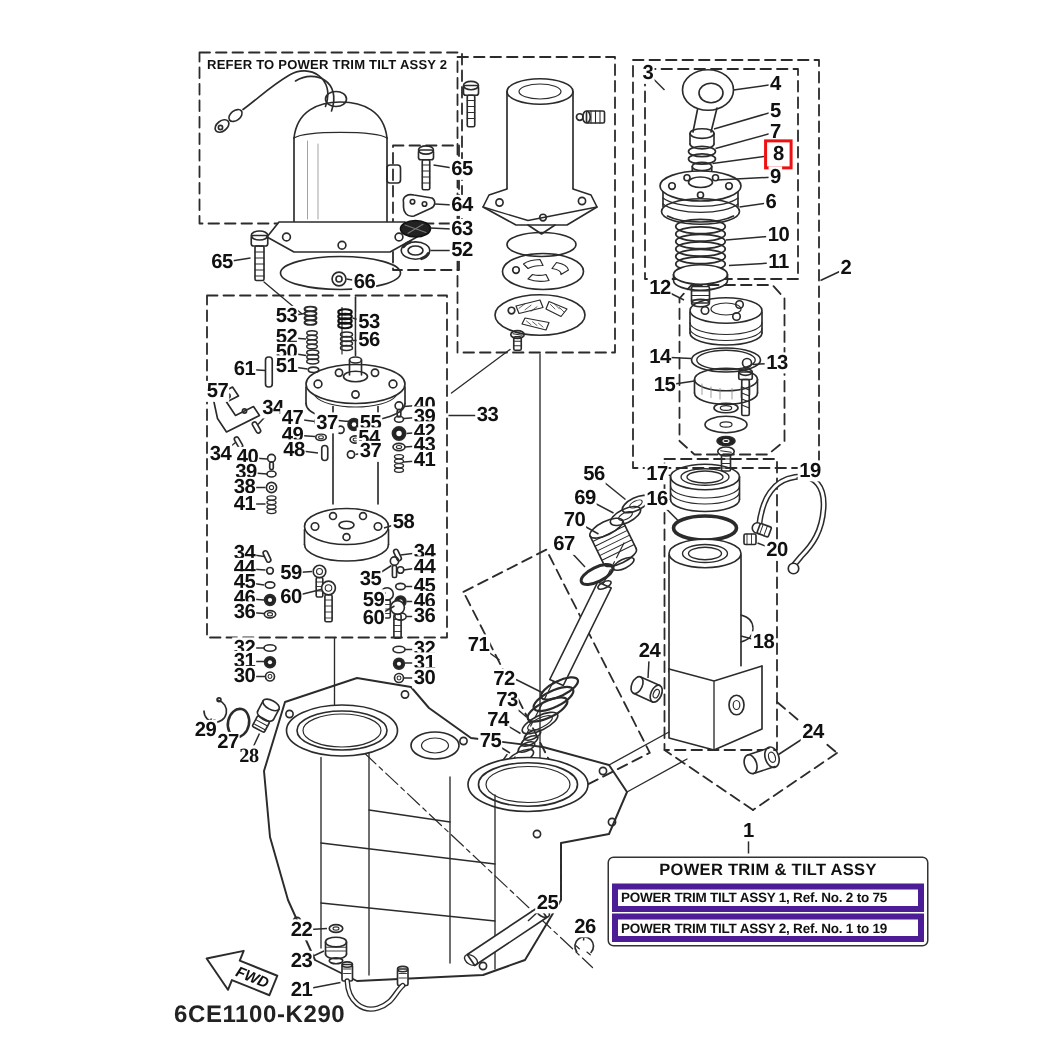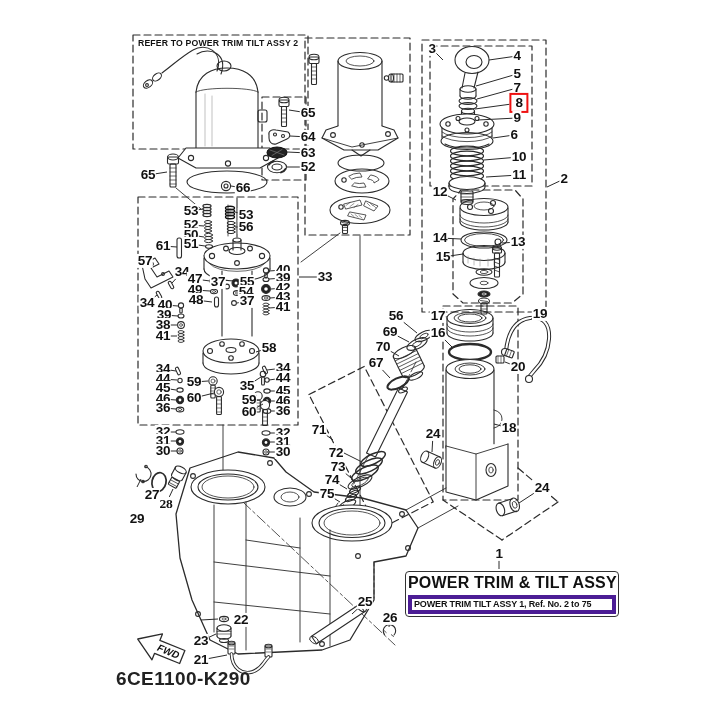--- a/index.html
+++ b/index.html
@@ -5,25 +5,25 @@
   html,body{margin:0;padding:0;background:#fff;}
   .stage{position:relative;width:705px;height:705px;background:#fff;overflow:hidden;
          font-family:"Liberation Sans",sans-serif;color:#111;}
   svg.layer{position:absolute;left:0;top:0;}
   .co{position:absolute;transform:translate(-50%,-50%);font-weight:bold;font-size:13.5px;
       letter-spacing:-0.3px;line-height:1.05;color:#111;background:#fff;padding:0 1px;}
   .co.hl{border:2.6px solid var(--hl,#f00);padding:1px 4px;}
   #leaders line{stroke:#2b2b2b;stroke-width:1;}
   .refer-note{position:absolute;left:138px;top:38px;font-size:8.7px;font-weight:bold;
               letter-spacing:0.15px;white-space:nowrap;}
-  .part-code{position:absolute;left:116px;top:668px;font-size:19px;font-weight:bold;
+  .part-code{position:absolute;left:116px;top:668px;font-size:16px;font-weight:bold;
              letter-spacing:0.4px;color:#222;}
   .assy-table{position:absolute;left:405px;top:571px;width:214px;box-sizing:border-box;
               background:#fff;border:1.6px solid #333;border-radius:4px;padding:2px;}
-  .assy-title{text-align:center;font-weight:bold;font-size:16px;letter-spacing:0.2px;
+  .assy-title{text-align:center;font-weight:bold;font-size:11px;letter-spacing:0.2px;
               padding:0 0 1px 0;white-space:nowrap;}
   .assy-row{border:4px solid #4c1d95;margin-top:1.5px;padding:0.5px 2px;font-weight:bold;
             font-size:9px;letter-spacing:-0.15px;white-space:nowrap;}
 </style>
 </head>
 <body>
 
 <div class="stage">
 
   <svg class="layer" width="705" height="705" viewBox="0 0 705 705">
@@ -652,31 +652,32 @@
       <div class="co" style="left: 283px; top: 378px;">44</div>
       <div class="co" style="left: 283px; top: 391px;">45</div>
       <div class="co" style="left: 283px; top: 401px;">46</div>
       <div class="co" style="left: 283px; top: 411px;">36</div>
       <div class="co" style="left: 163px; top: 432px;">32</div>
       <div class="co" style="left: 163px; top: 441px;">31</div>
       <div class="co" style="left: 163px; top: 451px;">30</div>
       <div class="co" style="left: 283px; top: 433px;">32</div>
       <div class="co" style="left: 283px; top: 442px;">31</div>
       <div class="co" style="left: 283px; top: 452px;">30</div>
-      <div class="co" style="left: 137px; top: 487px; margin-top: 32px;">29</div>
+      <div class="co" style="left: 137px; top: 487px;">29</div>
       <div class="co" style="left: 152px; top: 495px;">27</div>
       <div class="co" style="left: 166px; top: 504px; font-family: Liberation Serif, serif;">28</div>
-      <div class="co" style="left: 201px; top: 620px; margin-left: 40px;">22</div>
+      <div class="co" style="left: 201px; top: 620px;">22</div>
       <div class="co" style="left: 201px; top: 641px;">23</div>
       <div class="co" style="left: 201px; top: 660px;">21</div>
       <div class="co" style="left: 365px; top: 602px;">25</div>
       <div class="co" style="left: 390px; top: 618px;">26</div>
     </div>
 
   <div class="refer-note">REFER TO POWER TRIM TILT ASSY 2</div>
   <div class="part-code">6CE1100-K290</div>
 
   <div class="assy-table">
     <div class="assy-title">POWER TRIM &amp; TILT ASSY</div>
     <div class="assy-row">POWER TRIM TILT ASSY 1, Ref. No. 2 to 75</div>
+    <div class="assy-row">POWER TRIM TILT ASSY 2, Ref. No. 1 to 19</div>
   </div>
 
 </div>
 
 </body></html>

